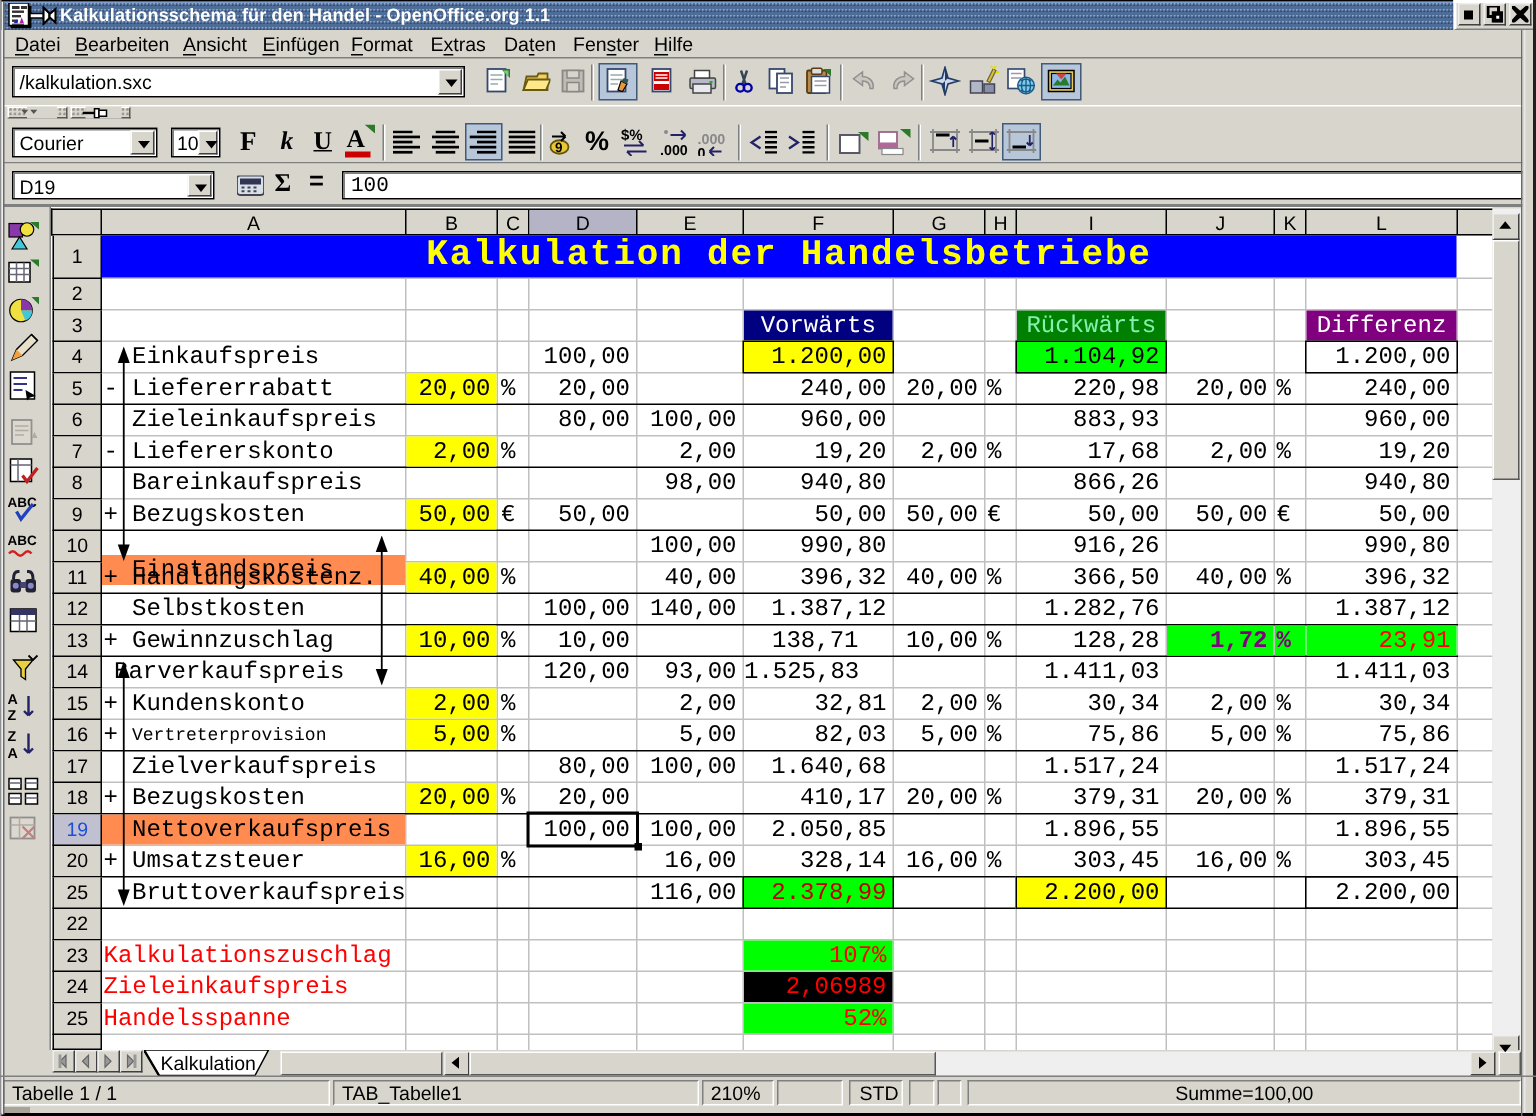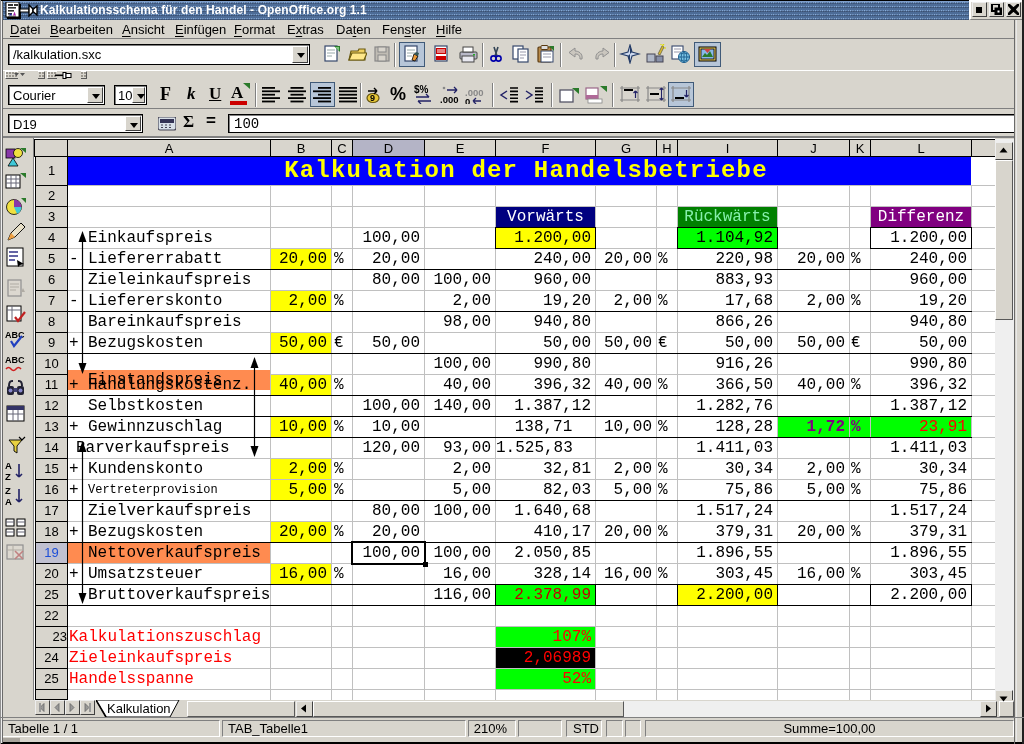--- a/index.html
+++ b/index.html
@@ -411,21 +411,21 @@
 <div class="abs" style="left:35px;top:417px;width:33px;height:21px;background:#d8d5cd;border-bottom:1px solid #000;border-left:1px solid #000;border-right:1px solid #000;color:#000;font-size:13px;text-align:center;line-height:20px">13</div>
 <div class="abs" style="left:35px;top:438px;width:33px;height:21px;background:#d8d5cd;border-bottom:1px solid #000;border-left:1px solid #000;border-right:1px solid #000;color:#000;font-size:13px;text-align:center;line-height:20px">14</div>
 <div class="abs" style="left:35px;top:459px;width:33px;height:21px;background:#d8d5cd;border-bottom:1px solid #000;border-left:1px solid #000;border-right:1px solid #000;color:#000;font-size:13px;text-align:center;line-height:20px">15</div>
 <div class="abs" style="left:35px;top:480px;width:33px;height:21px;background:#d8d5cd;border-bottom:1px solid #000;border-left:1px solid #000;border-right:1px solid #000;color:#000;font-size:13px;text-align:center;line-height:20px">16</div>
 <div class="abs" style="left:35px;top:501px;width:33px;height:21px;background:#d8d5cd;border-bottom:1px solid #000;border-left:1px solid #000;border-right:1px solid #000;color:#000;font-size:13px;text-align:center;line-height:20px">17</div>
 <div class="abs" style="left:35px;top:522px;width:33px;height:21px;background:#d8d5cd;border-bottom:1px solid #000;border-left:1px solid #000;border-right:1px solid #000;color:#000;font-size:13px;text-align:center;line-height:20px">18</div>
 <div class="abs" style="left:35px;top:543px;width:33px;height:21px;background:#d8d5cd; background:#c0c0d0;border-bottom:1px solid #000;border-left:1px solid #000;border-right:1px solid #000;color:#1d4ed8;font-size:13px;text-align:center;line-height:20px">19</div>
 <div class="abs" style="left:35px;top:564px;width:33px;height:21px;background:#d8d5cd;border-bottom:1px solid #000;border-left:1px solid #000;border-right:1px solid #000;color:#000;font-size:13px;text-align:center;line-height:20px">20</div>
 <div class="abs" style="left:35px;top:585px;width:33px;height:21px;background:#d8d5cd;border-bottom:1px solid #000;border-left:1px solid #000;border-right:1px solid #000;color:#000;font-size:13px;text-align:center;line-height:20px">25</div>
 <div class="abs" style="left:35px;top:606px;width:33px;height:21px;background:#d8d5cd;border-bottom:1px solid #000;border-left:1px solid #000;border-right:1px solid #000;color:#000;font-size:13px;text-align:center;line-height:20px">22</div>
-<div class="abs" style="left:35px;top:627px;width:33px;height:21px;background:#d8d5cd;border-bottom:1px solid #000;border-left:1px solid #000;border-right:1px solid #000;color:#000;font-size:13px;text-align:right;line-height:20px">23</div>
+<div class="abs" style="left:35px;top:627px;width:33px;height:21px;background:#d8d5cd;border-bottom:1px solid #000;border-left:1px solid #000;border-right:1px solid #000;color:#000;font-size:13px;text-align:center;line-height:20px">23</div>
 <div class="abs" style="left:35px;top:648px;width:33px;height:21px;background:#d8d5cd;border-bottom:1px solid #000;border-left:1px solid #000;border-right:1px solid #000;color:#000;font-size:13px;text-align:center;line-height:20px">24</div>
 <div class="abs" style="left:35px;top:669px;width:33px;height:21px;background:#d8d5cd;border-bottom:1px solid #000;border-left:1px solid #000;border-right:1px solid #000;color:#000;font-size:13px;text-align:center;line-height:20px">25</div>
 <div class="abs" style="left:35px;top:690px;width:33px;height:10px;background:#d8d5cd;border-bottom:1px solid #000;border-left:1px solid #000;border-right:1px solid #000;color:#000;font-size:13px;text-align:center;line-height:9px"></div>
 <div class="abs" style="left:270px;top:186px;width:1px;height:514px;background:#c0c0c0"></div>
 <div class="abs" style="left:331px;top:186px;width:1px;height:514px;background:#c0c0c0"></div>
 <div class="abs" style="left:352px;top:186px;width:1px;height:514px;background:#c0c0c0"></div>
 <div class="abs" style="left:424px;top:186px;width:1px;height:514px;background:#c0c0c0"></div>
 <div class="abs" style="left:495px;top:186px;width:1px;height:514px;background:#c0c0c0"></div>
 <div class="abs" style="left:595px;top:186px;width:1px;height:514px;background:#c0c0c0"></div>
 <div class="abs" style="left:656px;top:186px;width:1px;height:514px;background:#c0c0c0"></div>

